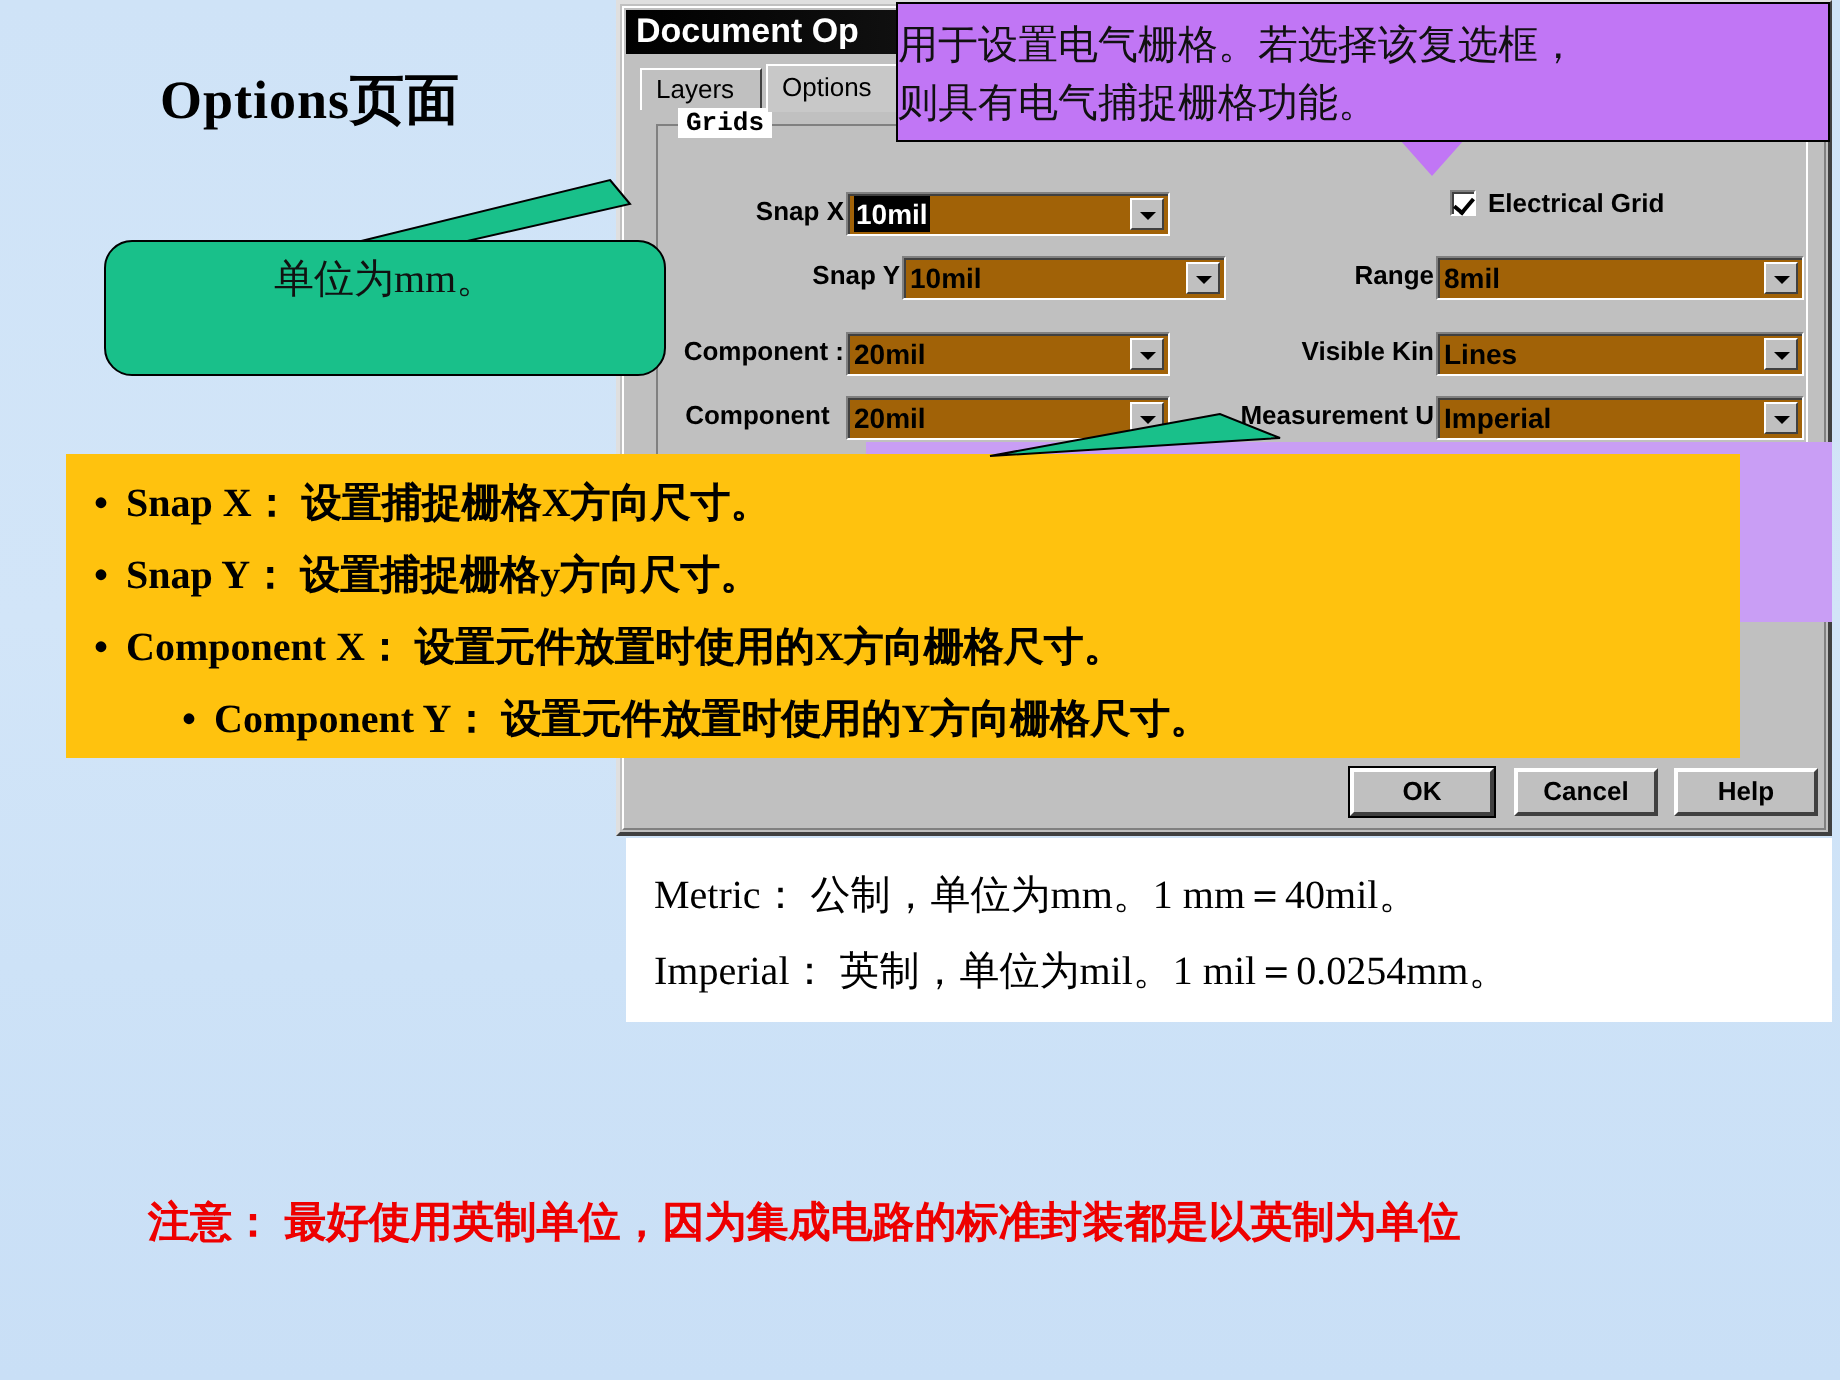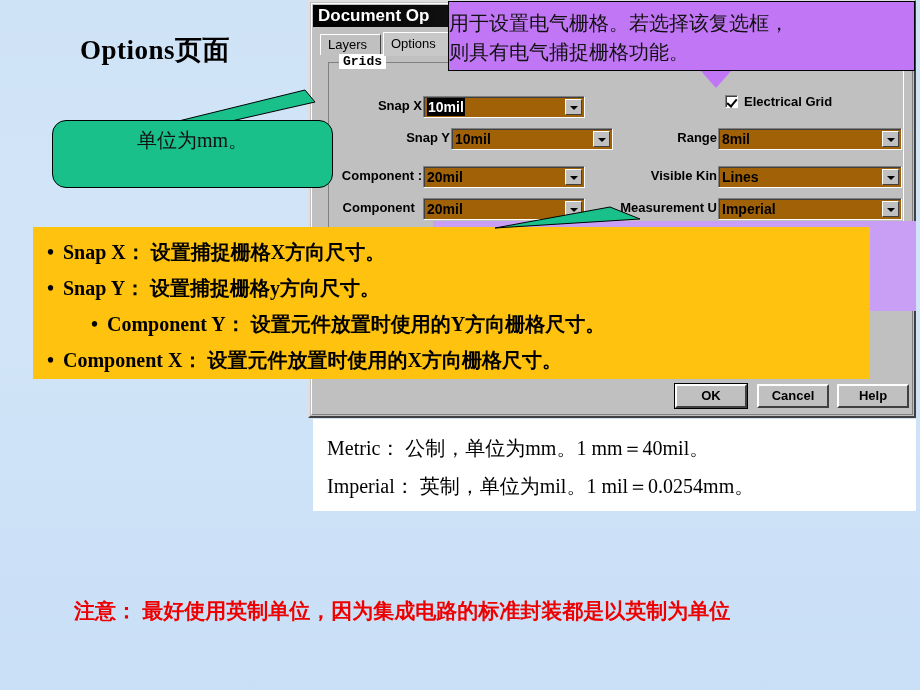--- a/index.html
+++ b/index.html
@@ -490,25 +490,25 @@
     <polygon points="610,207 495,228 640,219" fill="#19c08a" stroke="#000" stroke-width="1"></polygon>
   </svg>
 
   <div id="callout-yellow">
     <div class="yrow">
       <span class="ybullet">•</span><span>Snap X： 设置捕捉栅格X方向尺寸。</span>
     </div>
     <div class="yrow">
       <span class="ybullet">•</span><span>Snap Y： 设置捕捉栅格y方向尺寸。</span>
     </div>
+    <div class="yrow">
+      <span class="ybullet">•</span><span>Component X： 设置元件放置时使用的X方向栅格尺寸。</span>
+    </div>
     <div class="yrow indent">
       <span class="ybullet">•</span><span>Component Y： 设置元件放置时使用的Y方向栅格尺寸。</span>
-    </div>
-    <div class="yrow">
-      <span class="ybullet">•</span><span>Component X： 设置元件放置时使用的X方向栅格尺寸。</span>
     </div>
   </div>
 
   <div id="info-box">
     <div class="inforow">Metric： 公制，单位为mm。1 mm＝40mil。</div>
     <div class="inforow">Imperial： 英制，单位为mil。1 mil＝0.0254mm。</div>
   </div>
 
   <div id="bottom-note">注意： 最好使用英制单位，因为集成电路的标准封装都是以英制为单位</div>
 

